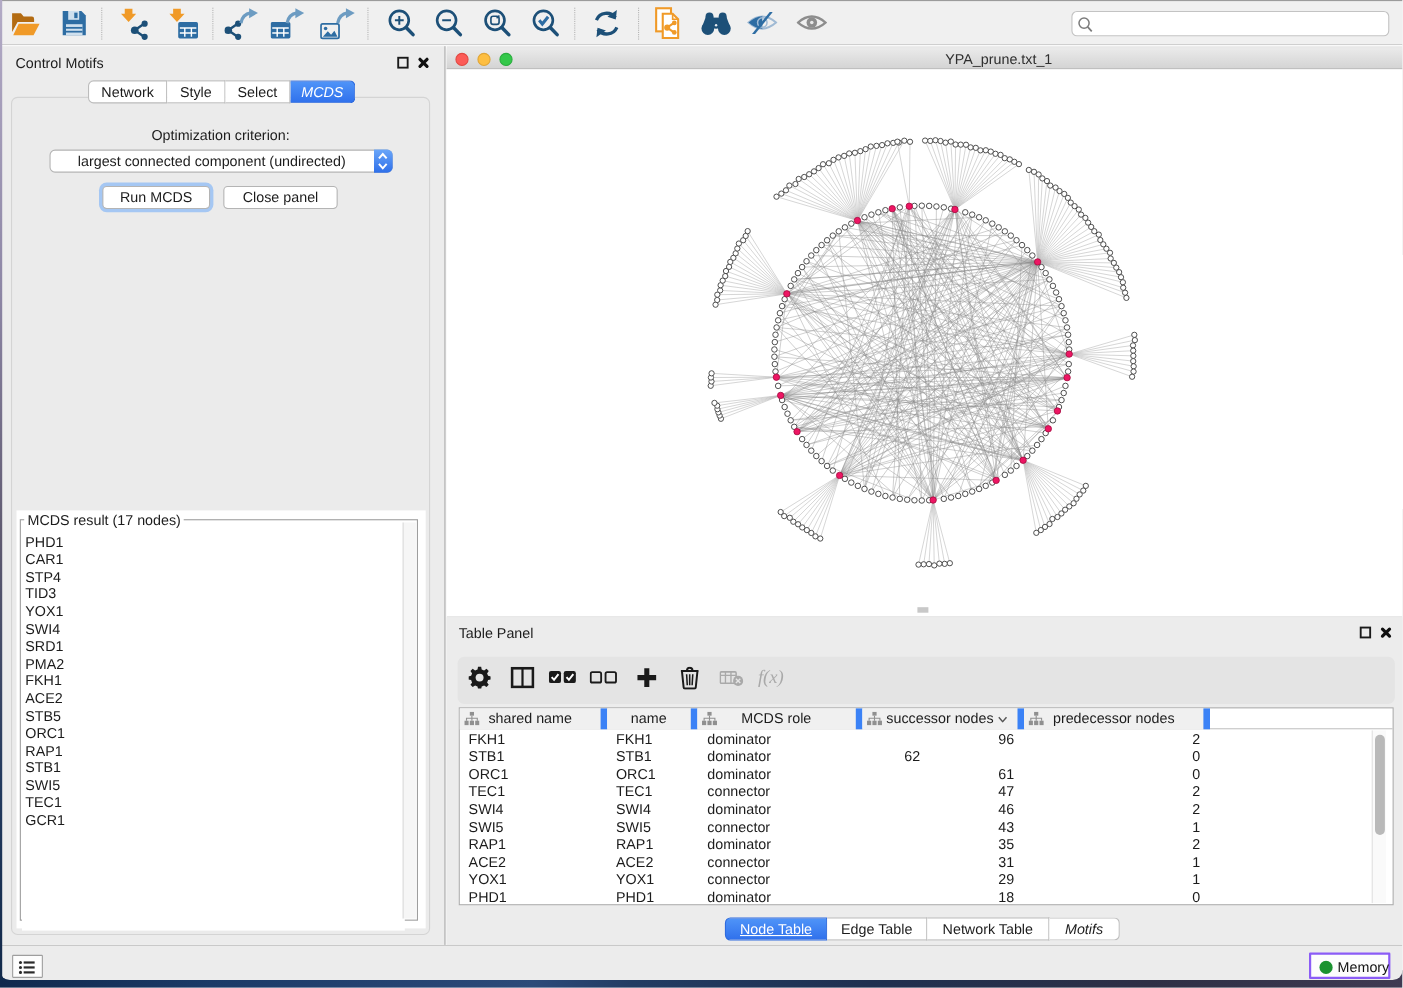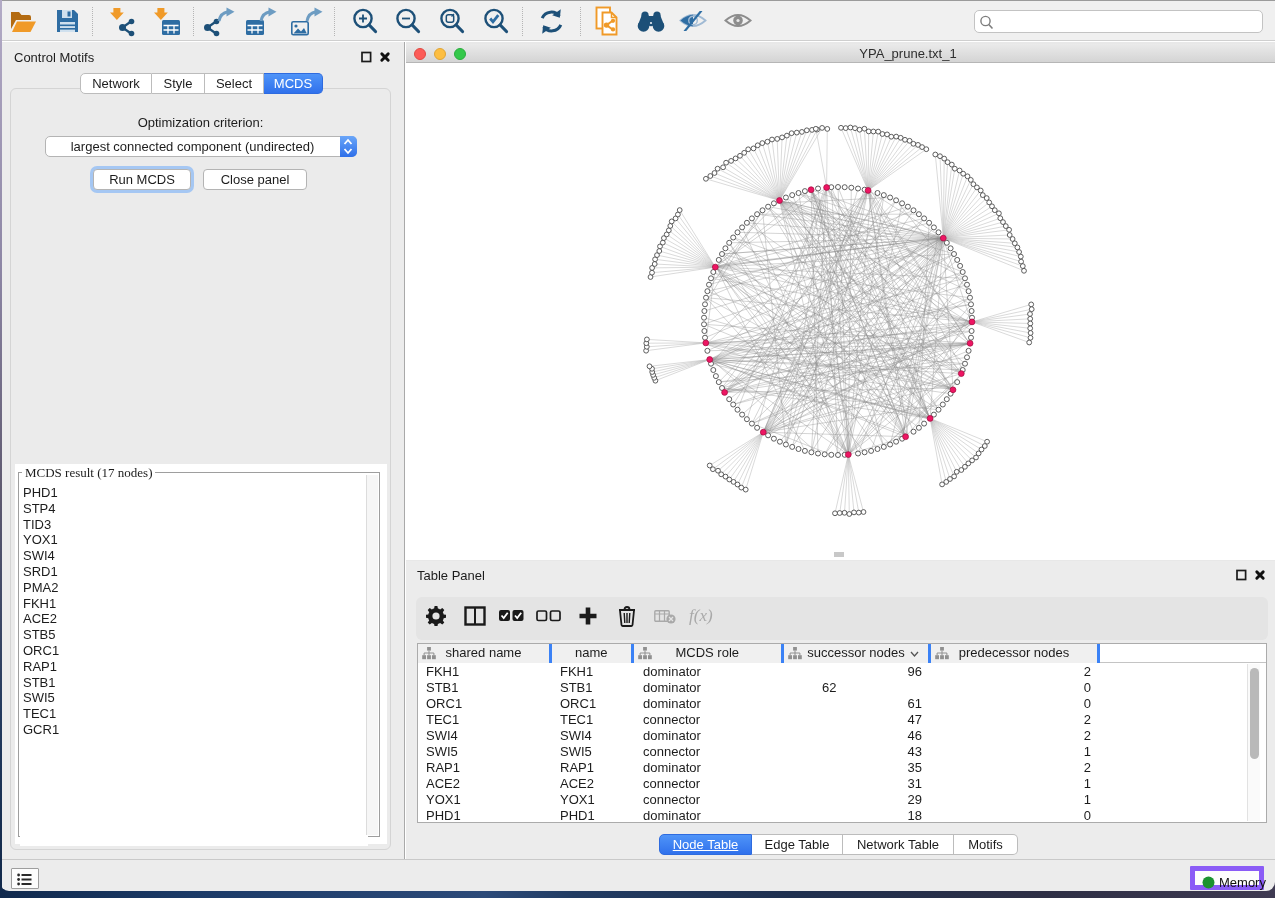--- a/index.html
+++ b/index.html
@@ -12,26 +12,26 @@
 #topbar .sep { position:absolute; top:6px; width:1px; height:29px; border-left:1px dotted #b5b5b5; }
 #topbar svg { position:absolute; }
 #search { position:absolute; left:974px; top:9px; width:289px; height:23px; background:#fff; border:1px solid #c3c3c3; border-radius:5px; }
 
 
 #leftpanel { left:0; top:42px; width:405px; height:817px; background:#ececec; border-right:1px solid #a9a9a9; }
 #cp-title { position:absolute; left:14px; top:8px; font-size:13px; color:#1c1c1c; }
 .tabrow { position:absolute; display:flex; z-index:5;justify-content:space-between; }
 .tab { height:21px; font-size:13px; text-align:center; line-height:20px; background:#ffffff; border:1px solid #bcbcbc; border-left:none; color:#1c1c1c; }
 .tab.first { border-left:1px solid #bcbcbc; border-radius:5px 0 0 5px; }
-.tab.last { border-radius:0 5px 5px 0; }
+.tab.last { border-radius:0 5px 5px 0;font-style:italic; }
 .tab.sel { background:linear-gradient(#4f94f8,#3071ec); color:#fff; border-color:#2e6bdf; }
 #cp-content { position:absolute; left:10px; top:46px; width:381px; height:762px; background:#ebebeb; border:1px solid #d4d4d4; border-radius:6px; }
 #mcds-result { position:absolute; left:4px; top:375px; width:372px; height:380px; background:#fff; }
 #mcds-group { position:absolute; left:3px; top:8px; width:362px; height:365px; border:1px solid #9e9e9e; }
-#mcds-label { position:absolute; left:3px; top:-8px; background:#fff; padding:0 3px; font-size:13px;font-family:Liberation Serif, serif; }
+#mcds-label { position:absolute; left:3px; top:-8px; background:#fff; padding:0 3px; font-size:13px; }
 #mcds-list { position:absolute; left:1px; top:12px; width:348px; height:361px; background:#fff; font-size:13px; }
 #mcds-list div { height:15.8px; line-height:15.8px; padding-left:3px; }
 #mcds-scroll { position:absolute; right:1px; top:2px; width:12px; height:360px; background:#f6f6f6; border-left:1px solid #dcdcdc; }
 
 
 #combo { position:absolute; left:34px; top:47px; width:312px; height:21px; background:#fff; border:1px solid #b4b4b4; border-radius:5px; font-size:13px; line-height:19px; }
 #combo .cap { position:absolute; right:-1px; top:-1px; width:17px; height:21px; border-radius:0 5px 5px 0; background:linear-gradient(#6aa6f9,#2e6fe9); }
 .btn { position:absolute; height:21px; background:#fff; border:1px solid #b4b4b4; border-radius:4px; font-size:13px; text-align:center; line-height:19px; }
 
 
@@ -41,33 +41,33 @@
 #nettitle .t { position:absolute; left:135px; right:0; top:2px; text-align:center; font-size:13px; color:#2e2e2e; }
 .tl { position:absolute; top:3.5px; width:12px; height:12px; border-radius:50%; }
 #netcanvas { position:absolute; left:0; top:19px; width:869px; height:497px; background:#fff; }
 
 
 #tablepanel { position:absolute; left:0; top:519px; width:869px; height:298px; background:#ececec; }
 #tp-title { position:absolute; left:11px; top:7px; font-size:13px; }
 #tp-toolbar { position:absolute; left:10px; top:36px; width:852px; height:43px; background:#e4e4e4; border-radius:6px; }
 #tp-table { position:absolute; left:11px; top:82px; width:850px; height:180px; background:#fff; border:1px solid #ababab; }
 #tp-header { position:absolute; left:0; top:0; width:848px; height:19px; border-bottom:1px solid #c4c4c4; font-size:13px; }
-#tp-header .hc { position:absolute; top:0; height:19px; border-right:3px solid #3b82f6; background:#f0f0f0; }
+#tp-header .hc { position:absolute; top:0; height:19px; border-right:6px solid #3b82f6; background:#f0f0f0; }
 #tp-header .ht { position:absolute; top:1px; left:0; right:0; text-align:center; font-size:13px; color:#1c1c1c; white-space:nowrap; }
 .trow { position:absolute; left:0; width:848px; height:16px; font-size:13px; line-height:16px; }
 .trow span { position:absolute; }
 #tp-scroll { position:absolute; left:829px; top:20px; width:13px; height:157px; background:#fafafa; border-left:1px solid #e2e2e2; }
 #tp-scroll .thumb { position:absolute; left:2px; top:4px; width:9px; height:91px; background:#b9b9b9; border-radius:5px; }
 
 
 #bottomtabs { position:absolute; display:flex; left:253px; top:273px; }
 
 
 #statusbar { left:0; top:859px; width:1275px; height:32px; background:#ececec; border-top:1px solid #c9c9c9; border-radius:0 0 9px 9px; z-index:3; }
-#memorybtn { position:absolute; left:1190px; top:6px; width:74px; height:24px; background:#fdfdfd; border:5px solid #8b5cf6; border-radius:1px; font-size:13px; }
+#memorybtn { position:absolute; left:1190px; top:6px; width:74px; height:24px; background:#fdfdfd; border:2px solid #8b5cf6; border-radius:1px; font-size:13px; }
 #listbtn { position:absolute; left:11px; top:8px; width:28px; height:21px; background:#fdfdfd; border:1px solid #9e9e9e; border-radius:1px; }
 
 
 #desktop { left:0; top:882px; width:1275px; height:16px; z-index:1; background:linear-gradient(90deg,#10294d 0%,#1b3a67 15%,#2c4a79 38%,#223c63 45%,#1f3050 62%,#2e2f45 82%,#3f3a52 100%); }
 #leftedge { left:0; top:0; width:2px; height:890px; z-index:4; background:linear-gradient(#b3abc6,#8d86a5 30%,#5f5a70 55%,#233a5e 80%,#12294a); }
 </style>
 </head>
 <body>
 <div class="abs" id="topbar">
     <div class="sep" style="left:92px;"></div>
@@ -237,20 +237,21 @@
           </svg>
         </div>
     </div>
     <div class="btn" style="left:82px; top:80px; width:98px; box-shadow:0 0 0 3px #a5c7f3;">Run MCDS</div>
     <div class="btn" style="left:192px; top:80px; width:104px;">Close panel</div>
     <div id="mcds-result">
       <div id="mcds-group">
         <div id="mcds-label">MCDS result (17 nodes)</div>
         <div id="mcds-list">
             <div>PHD1</div>
+            <div>CAR1</div>
             <div>STP4</div>
             <div>TID3</div>
             <div>YOX1</div>
             <div>SWI4</div>
             <div>SRD1</div>
             <div>PMA2</div>
             <div>FKH1</div>
             <div>ACE2</div>
             <div>STB5</div>
             <div>ORC1</div>

